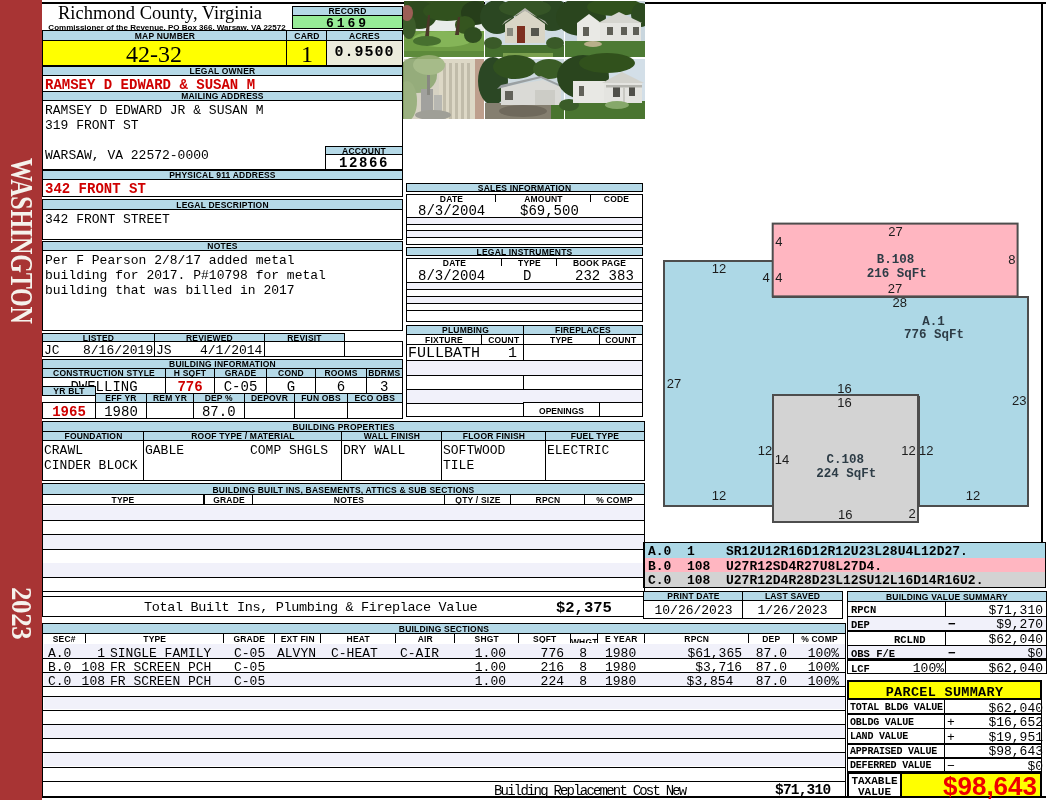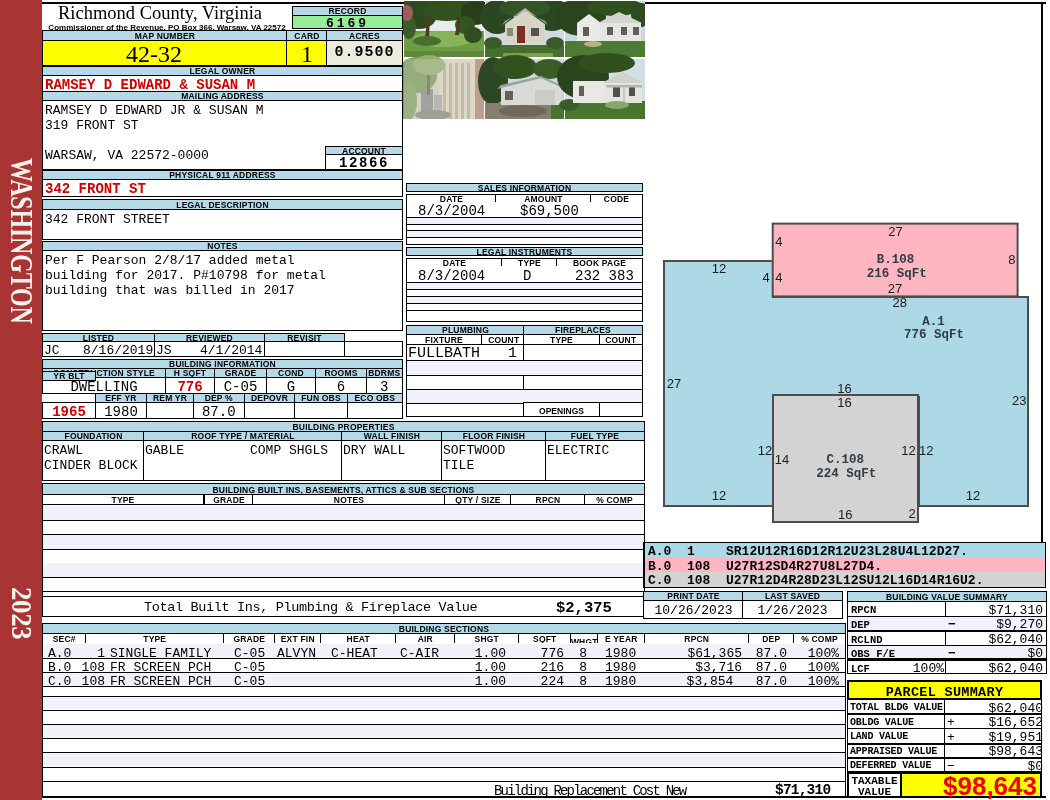--- a/index.html
+++ b/index.html
@@ -84,21 +84,21 @@
 <div class="bx" style="left:214px;top:377px;width:53px;height:17px;"></div>
 <div class="bx" style="left:265.5px;top:377px;width:51px;height:17px;"></div>
 <div class="bx" style="left:315px;top:377px;width:52px;height:17px;"></div>
 <div class="bx" style="left:365.5px;top:377px;width:37.5px;height:17px;"></div>
 <div class="c" style="left:42px;top:379px;width:124px;text-align:center;font-size:14px;">DWELLING</div>
 <div class="c" style="left:164.5px;top:379px;width:51px;text-align:center;font:bold 14px 'Liberation Mono',monospace;color:#cf0000;">776</div>
 <div class="c" style="left:214px;top:379px;width:53px;text-align:center;font-size:14px;">C-05</div>
 <div class="c" style="left:265.5px;top:379px;width:51px;text-align:center;font-size:14px;">G</div>
 <div class="c" style="left:315px;top:379px;width:52px;text-align:center;font-size:14px;">6</div>
 <div class="c" style="left:365.5px;top:379px;width:37.5px;text-align:center;font-size:14px;">3</div>
-<div class="h" style="left:42px;top:371px;width:54px;height:10px;">YR BLT</div>
+<div class="h" style="left:42px;top:386px;width:54px;height:10px;">YR BLT</div>
 <div class="h" style="left:94.5px;top:393px;width:53px;height:10px;">EFF YR</div>
 <div class="h" style="left:146px;top:393px;width:48px;height:10px;">REM YR</div>
 <div class="h" style="left:192.5px;top:393px;width:52.5px;height:10px;">DEP %</div>
 <div class="h" style="left:243.5px;top:393px;width:52px;height:10px;">DEPOVR</div>
 <div class="h" style="left:294px;top:393px;width:54px;height:10px;">FUN OBS</div>
 <div class="h" style="left:346.5px;top:393px;width:56.5px;height:10px;">ECO OBS</div>
 <div class="bx" style="left:42px;top:402px;width:54px;height:17px;"></div>
 <div class="bx" style="left:94.5px;top:402px;width:53px;height:17px;"></div>
 <div class="bx" style="left:146px;top:402px;width:48px;height:17px;"></div>
 <div class="bx" style="left:192.5px;top:402px;width:52.5px;height:17px;"></div>
@@ -364,21 +364,21 @@
 <div class="bx" style="left:847px;top:601px;width:100px;height:73px;border-right:none;"></div>
 <div class="bx" style="left:945px;top:601px;width:102px;height:73px;"></div>
 <div class="a pale" style="left:848px;top:616.5px;width:198px;height:13.5px;"></div>
 <div class="a pale" style="left:848px;top:645.5px;width:198px;height:13px;"></div>
 <div class="ln" style="left:847px;top:615.8px;width:200px;height:1px;"></div>
 <div class="ln" style="left:847px;top:629.8px;width:200px;height:2.5px;"></div>
 <div class="ln" style="left:847px;top:644.8px;width:200px;height:1px;"></div>
 <div class="ln" style="left:847px;top:658.4px;width:200px;height:2.5px;"></div>
 <div class="c" style="left:851px;top:604px;font:bold 10.5px 'Liberation Mono',monospace;">RPCN</div>
 <div class="c" style="left:851px;top:619px;font:bold 10.5px 'Liberation Mono',monospace;">DEP</div>
-<div class="c" style="left:851px;top:633.5px;font:bold 10.5px 'Liberation Mono',monospace;">RCLND</div>
+<div class="c" style="left:894px;top:633.5px;font:bold 10.5px 'Liberation Mono',monospace;">RCLND</div>
 <div class="c" style="left:851px;top:648px;font:bold 10.5px 'Liberation Mono',monospace;">OBS F/E</div>
 <div class="c" style="left:851px;top:662.5px;font:bold 10.5px 'Liberation Mono',monospace;">LCF</div>
 <div class="c" style="left:880px;top:660.5px;width:64px;text-align:right;font-size:13px;">100%</div>
 <div class="c" style="left:948px;top:617px;font-size:13px;font-weight:bold;">−</div>
 <div class="c" style="left:948px;top:646px;font-size:13px;font-weight:bold;">−</div>
 <div class="c" style="left:950px;top:602.5px;width:93px;text-align:right;font-size:13px;">$71,310</div>
 <div class="c" style="left:950px;top:617px;width:93px;text-align:right;font-size:13px;">$9,270</div>
 <div class="c" style="left:950px;top:631.5px;width:93px;text-align:right;font-size:13px;">$62,040</div>
 <div class="c" style="left:950px;top:646px;width:93px;text-align:right;font-size:13px;">$0</div>
 <div class="c" style="left:950px;top:660.5px;width:93px;text-align:right;font-size:13px;">$62,040</div>

